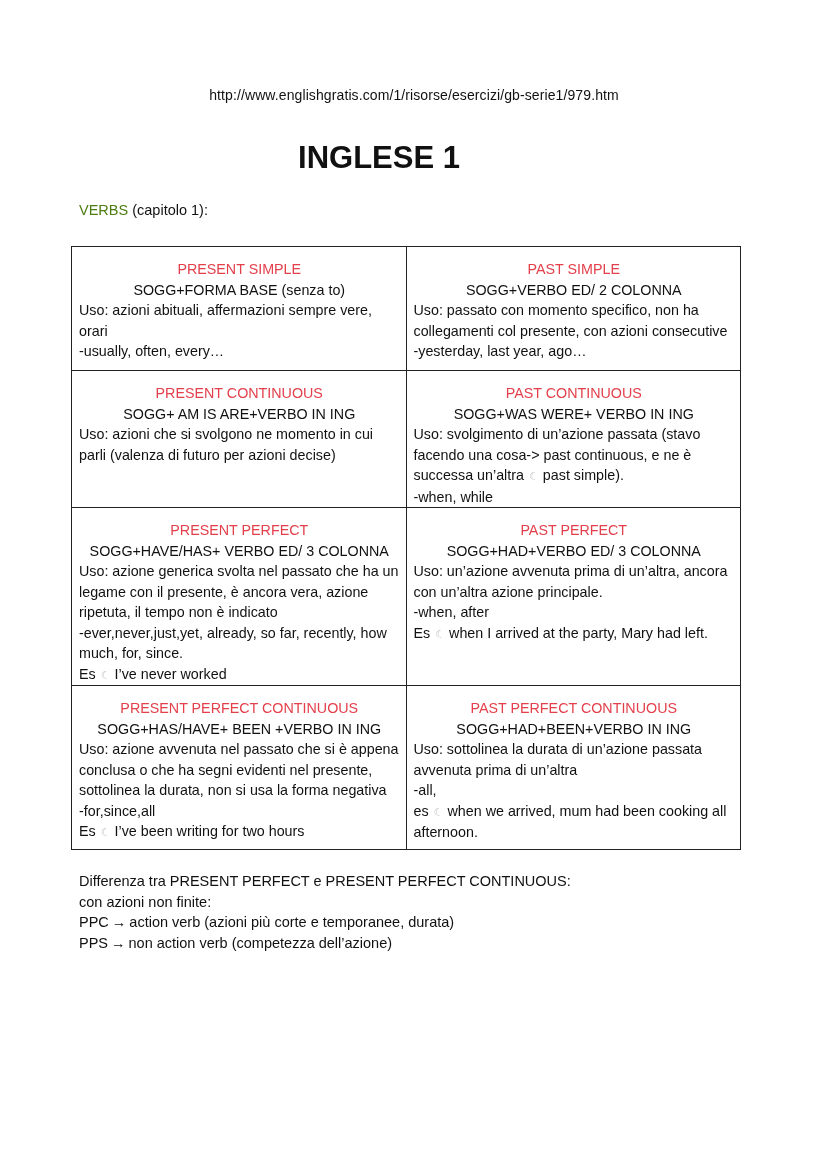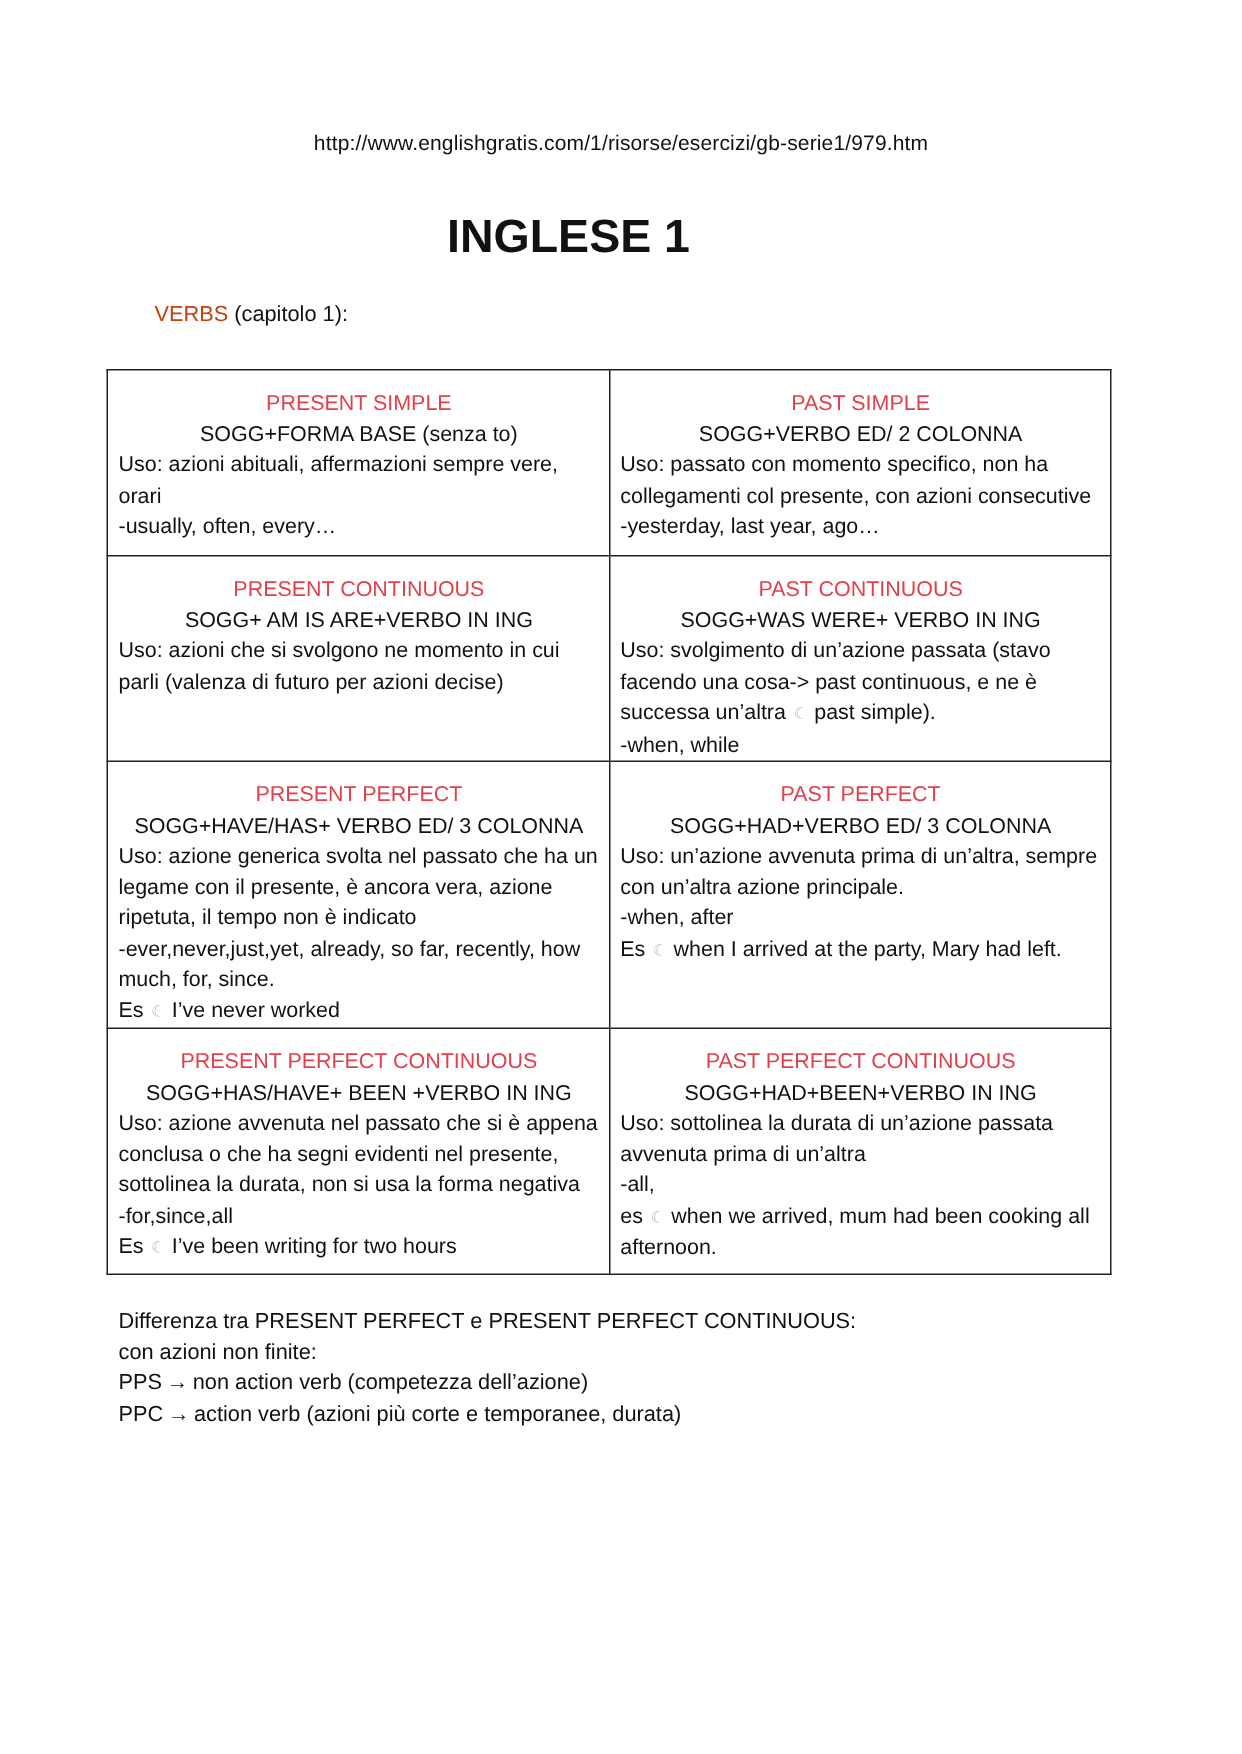--- a/index.html
+++ b/index.html
@@ -12,21 +12,21 @@
       position: absolute; top: 87px; left: 0; width: 828px;
       text-align: center; font-size: 14px; letter-spacing: 0.1px;
     }
     .title {
       position: absolute; top: 140px; left: 0; width: 758px;
       text-align: center; font-size: 31px; font-weight: bold;
     }
     .section {
       position: absolute; top: 202px; left: 79px; font-size: 14.5px;
     }
-    .red { color: #c2410c; margin-left: 24px; }
+    .red { color: #4d7c0f; }
     table.verbs {
       position: absolute; top: 246px; left: 71px;
       width: 670px; border-collapse: collapse;
       font-size: 14.3px; line-height: 20.5px;
     }
     table.verbs td {
       border: 1.5px solid #222222; vertical-align: top;
       width: 50%; padding: 12px 6px 0 7px; box-sizing: border-box;
     }
     .cell-title { color: #e3404c; text-align: center; }
@@ -86,21 +86,21 @@
       <div class="cell-formula">SOGG+HAVE/HAS+ VERBO ED/ 3 COLONNA</div>
       <div class="cell-line">Uso: azione generica svolta nel passato che ha un legame con il presente, è ancora vera, azione ripetuta, il tempo non è indicato</div>
       <div class="cell-line">-ever,never,just,yet, already, so far, recently, how much, for, since.</div>
       <div class="cell-line">
         <span>Es</span><span class="moon">☾</span><span>I’ve never worked</span>
       </div>
     </td>
     <td>
       <div class="cell-title">PAST PERFECT</div>
       <div class="cell-formula">SOGG+HAD+VERBO ED/ 3 COLONNA</div>
-      <div class="cell-line">Uso: un’azione avvenuta prima di un’altra, sempre con un’altra azione principale.</div>
+      <div class="cell-line">Uso: un’azione avvenuta prima di un’altra, ancora con un’altra azione principale.</div>
       <div class="cell-line">-when, after</div>
       <div class="cell-line">
         <span>Es</span><span class="moon">☾</span><span>when I arrived at the party, Mary had left.</span>
       </div>
     </td>
   </tr>
   <tr style="height:164px;">
     <td>
       <div class="cell-title">PRESENT PERFECT CONTINUOUS</div>
       <div class="cell-formula">SOGG+HAS/HAVE+ BEEN +VERBO IN ING</div>
@@ -120,18 +120,18 @@
       </div>
     </td>
   </tr>
 </tbody>
   </table>
 
 <div class="notes">
   <div>Differenza tra PRESENT PERFECT e PRESENT PERFECT CONTINUOUS:</div>
   <div>con azioni non finite:</div>
   <div>
-    <span>PPS</span><span class="arrow">→</span><span>non action verb (competezza dell’azione)</span>
+    <span>PPC</span><span class="arrow">→</span><span>action verb (azioni più corte e temporanee, durata)</span>
   </div>
   <div>
-    <span>PPC</span><span class="arrow">→</span><span>action verb (azioni più corte e temporanee, durata)</span>
+    <span>PPS</span><span class="arrow">→</span><span>non action verb (competezza dell’azione)</span>
   </div>
 </div>
 
 </body></html>

